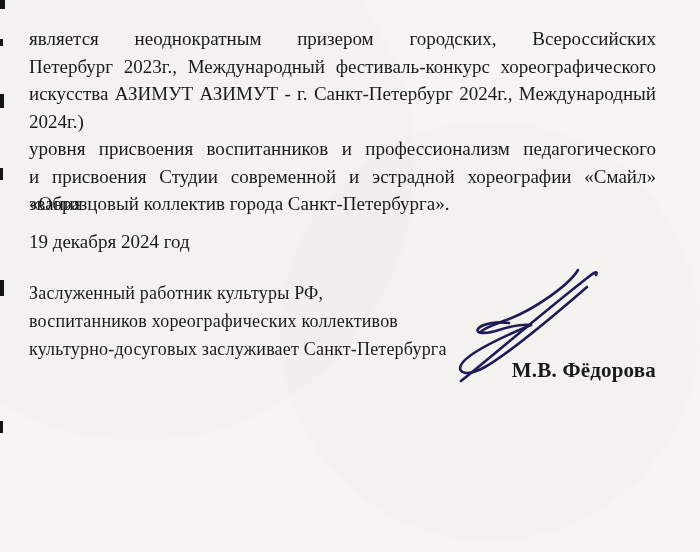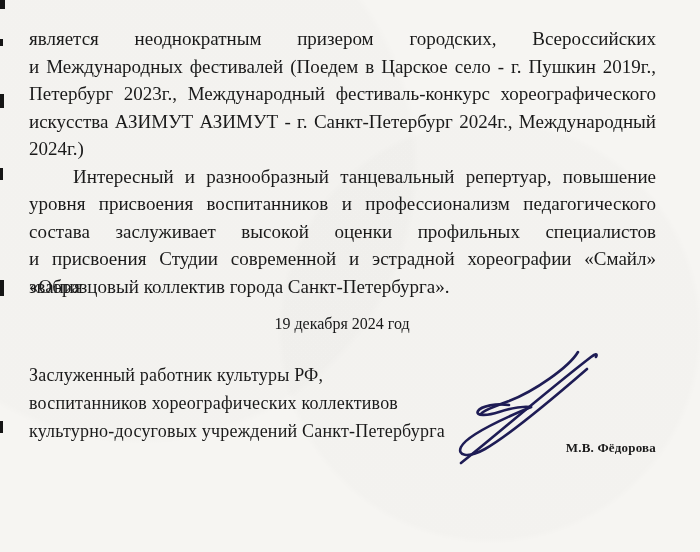--- a/index.html
+++ b/index.html
@@ -37,22 +37,22 @@
   .line.just {
     text-align: justify;
     text-align-last: justify;
     white-space: normal;
     word-spacing: 0.02em;
   }
   .line.left { text-align: center; text-align-last: left; }
   .line.indent { padding-left: 44px; }
   .date-row {
     margin-top: 11px;
-    text-align: center;
-    font-size: 16px;
+    text-align: left;
+    font-size: 19px;
     line-height: 26px;
     padding-right: 1px;
   }
   .footer {
     position: relative;
     margin-top: 24px;
     height: 150px;
   }
   .titles {
     font-weight: normal;
@@ -70,21 +70,21 @@
     top: -18px;
     right: 33px;
     width: 172px;
     height: 126px;
   }
   .signatory-name {
     position: absolute;
     top: 79px;
     right: 0;
     font-weight: bold;
-    font-size: 13px;
+    font-size: 21px;
     letter-spacing: 0.2px;
     white-space: nowrap;
   }
   
   .artifact {
     position: absolute;
     left: 0;
     background: #151515;
   }
   .artifact.a1 { top: 0;    width: 5px; height: 9px; }
@@ -101,41 +101,38 @@
 
   <div class="artifact a1"></div>
   <div class="artifact a2"></div>
   <div class="artifact a3"></div>
   <div class="artifact a4"></div>
   <div class="artifact a5"></div>
   <div class="artifact a6"></div>
 
   <div class="para">
     <div class="line just">является неоднократным призером городских, Всероссийских</div>
-    <div class="line just">и Международных фестивалей (Поедем в Царское село - г. Пушкин 2019г.,</div>
     <div class="line just">Петербург 2023г., Международный фестиваль-конкурс хореографического</div>
     <div class="line just">искусства АЗИМУТ АЗИМУТ - г. Санкт-Петербург 2024г., Международный</div>
     <div class="line left">2024г.)</div>
   </div>
 
   <div class="para">
-    <div class="line just indent">Интересный и разнообразный танцевальный репертуар, повышение</div>
     <div class="line just">уровня присвоения воспитанников и профессионализм педагогического</div>
-    <div class="line just">состава заслуживает высокой оценки профильных специалистов</div>
     <div class="line just">и присвоения Студии современной и эстрадной хореографии «Смайл» звания</div>
     <div class="line left">«Образцовый коллектив города Санкт-Петербурга».</div>
   </div>
 
   <div class="date-row">19 декабря 2024 год</div>
 
   <div class="footer">
     <div class="titles">
       <div class="line">Заслуженный работник культуры РФ,</div>
       <div class="line">воспитанников хореографических коллективов</div>
-      <div class="line">культурно-досуговых учреждений Санкт-Петербурга</div>
+      <div class="line">культурно-досуговых заслуживает Санкт-Петербурга</div>
     </div>
 
     <div class="signature-wrap">
       <svg width="172" height="126" viewBox="0 0 172 126" xmlns="http://www.w3.org/2000/svg">
         <g fill="none" stroke="#1e1c55" stroke-width="2.6" stroke-linecap="round" stroke-linejoin="round">
 
           <path d="M10,120 C38,98 96,48 140,14 C144,11 147,10 145,14"></path>
 
           <path d="M127,9 C118,24 84,48 58,58 C44,63 32,68 30,71"></path>
 

